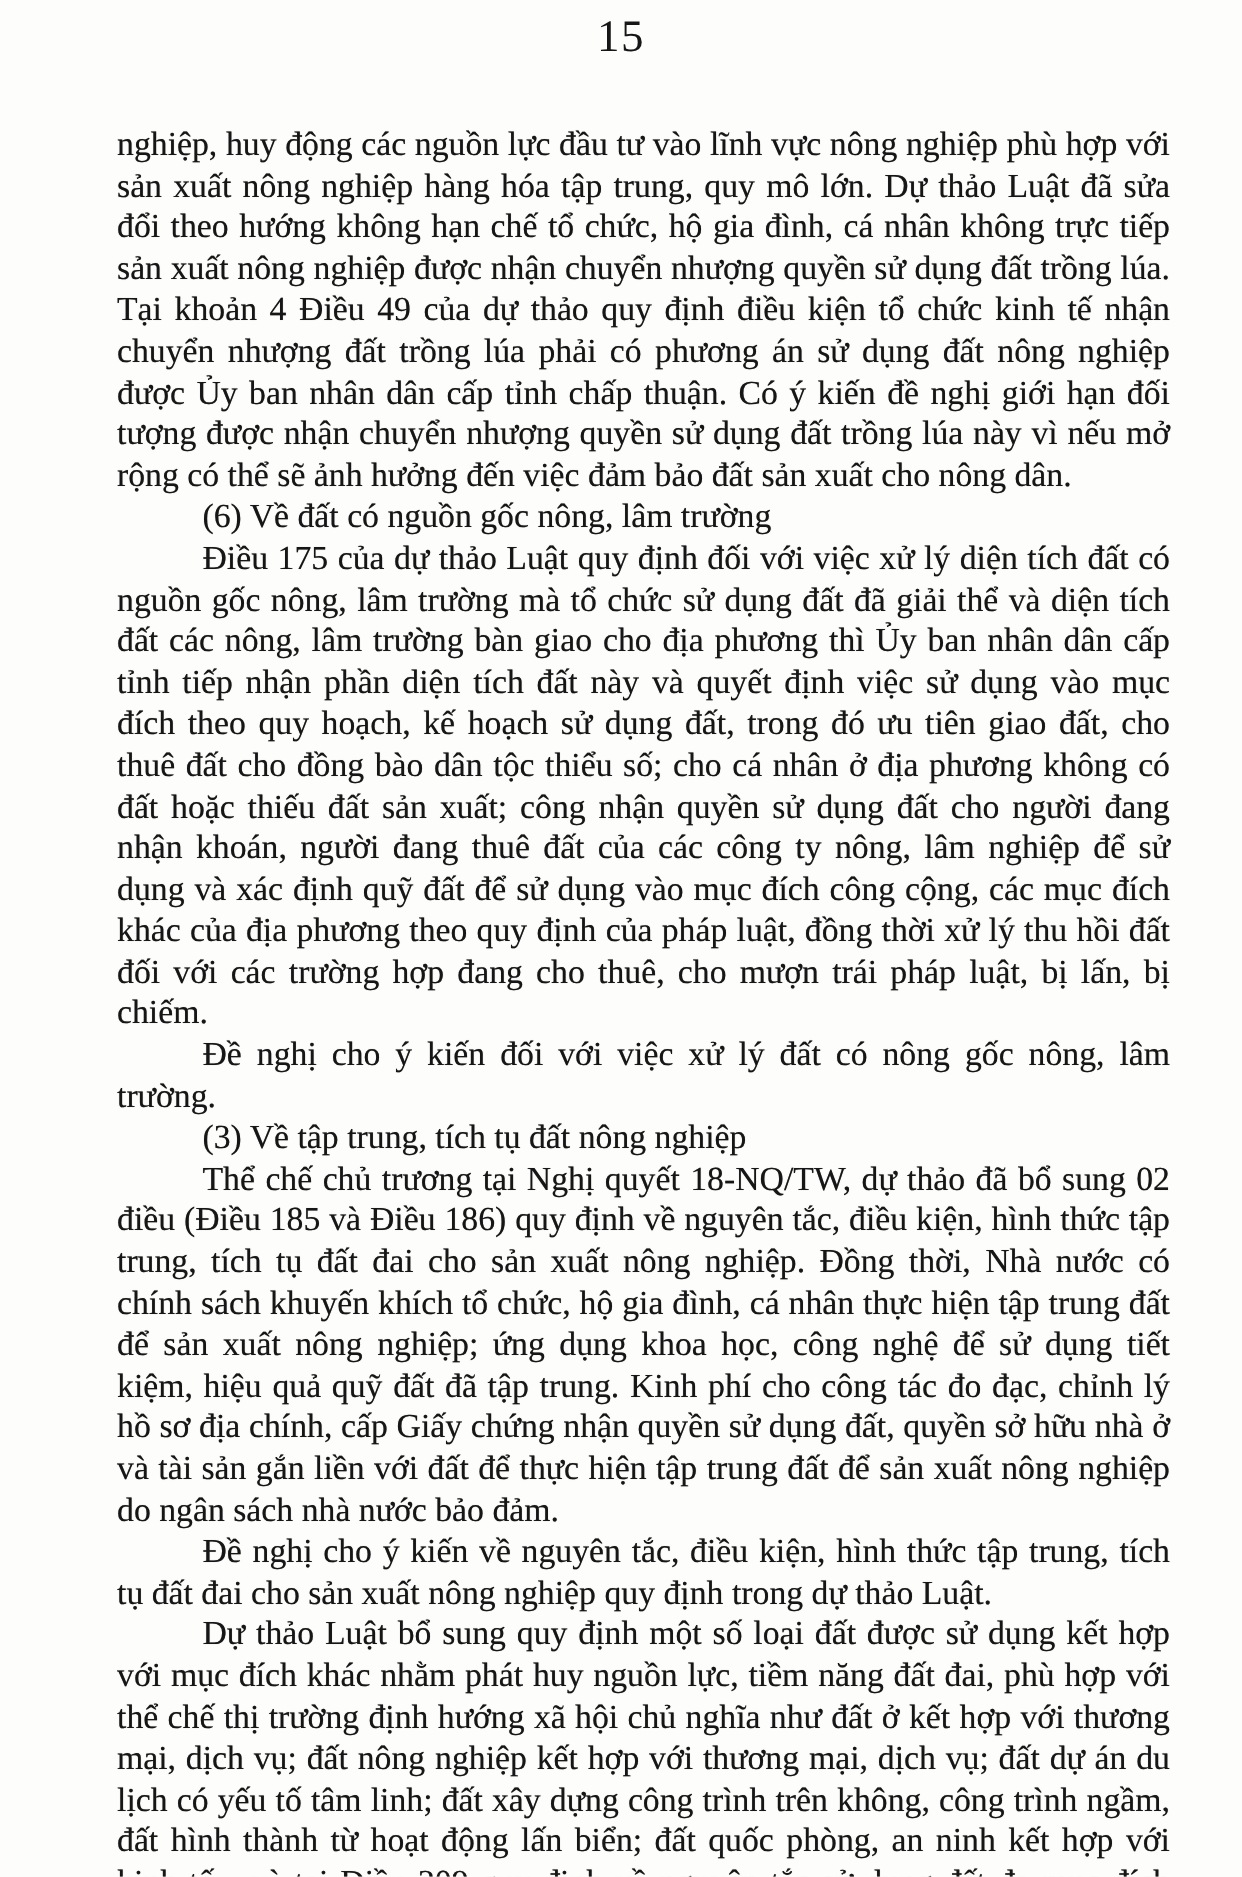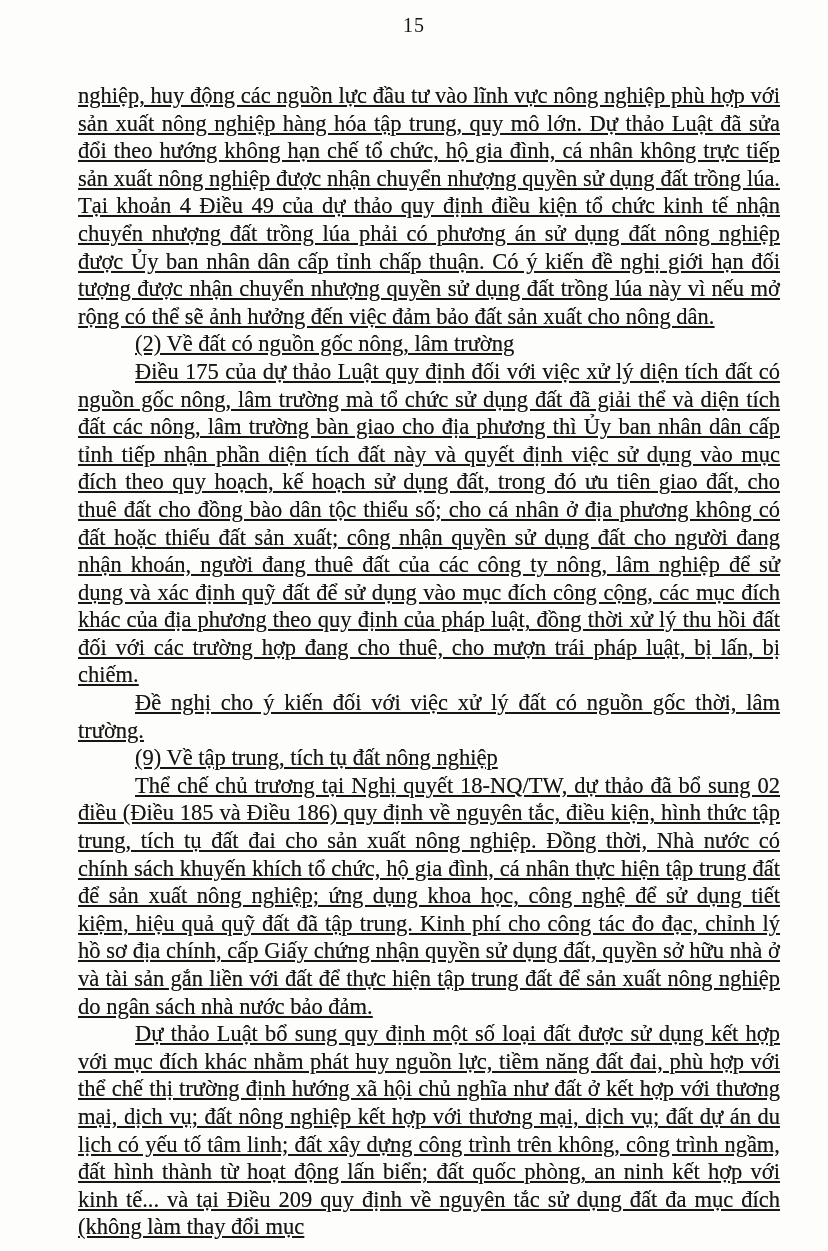--- a/index.html
+++ b/index.html
@@ -16,51 +16,51 @@
     box-sizing: border-box;
     width: 828px;
     height: 1251px;
     font-family: "Liberation Serif", "DejaVu Serif", serif;
     color: #161616;
     background: #fdfdfb;
   }
   .page-number {
     padding-top: 12px;
     text-align: center;
-    font-size: 20px;
+    font-size: 30px;
     line-height: 26px;
     letter-spacing: 1px;
   }
   .content {
     box-sizing: border-box;
     margin-top: 44px;
     padding-left: 78px;
     padding-right: 48px;
     text-align: justify;
     font-size: 22.5px;
     line-height: 27.6px;
     text-shadow: 0 0 0.45px rgba(0,0,0,0.55);
   }
   .content p {
     margin: 0;
     padding: 0;
-    text-decoration: underline;
   }
   .content p.indent {
     text-indent: 57px;
   }
 </style>
 </head>
 <body>
 
 <div class="page">
   <div class="page-number">15</div>
 
   <div class="content">
     <p>nghiệp, huy động các nguồn lực đầu tư vào lĩnh vực nông nghiệp phù hợp với sản xuất nông nghiệp hàng hóa tập trung, quy mô lớn. Dự thảo Luật đã sửa đổi theo hướng không hạn chế tổ chức, hộ gia đình, cá nhân không trực tiếp sản xuất nông nghiệp được nhận chuyển nhượng quyền sử dụng đất trồng lúa. Tại khoản 4 Điều 49 của dự thảo quy định điều kiện tổ chức kinh tế nhận chuyển nhượng đất trồng lúa phải có phương án sử dụng đất nông nghiệp được Ủy ban nhân dân cấp tỉnh chấp thuận. Có ý kiến đề nghị giới hạn đối tượng được nhận chuyển nhượng quyền sử dụng đất trồng lúa này vì nếu mở rộng có thể sẽ ảnh hưởng đến việc đảm bảo đất sản xuất cho nông dân.</p>
-    <p class="indent">(2) Về đất có nguồn gốc nông, lâm trường</p>
+    <p class="indent">(6) Về đất có nguồn gốc nông, lâm trường</p>
     <p class="indent">Điều 175 của dự thảo Luật quy định đối với việc xử lý diện tích đất có nguồn gốc nông, lâm trường mà tổ chức sử dụng đất đã giải thể và diện tích đất các nông, lâm trường bàn giao cho địa phương thì Ủy ban nhân dân cấp tỉnh tiếp nhận phần diện tích đất này và quyết định việc sử dụng vào mục đích theo quy hoạch, kế hoạch sử dụng đất, trong đó ưu tiên giao đất, cho thuê đất cho đồng bào dân tộc thiểu số; cho cá nhân ở địa phương không có đất hoặc thiếu đất sản xuất; công nhận quyền sử dụng đất cho người đang nhận khoán, người đang thuê đất của các công ty nông, lâm nghiệp để sử dụng và xác định quỹ đất để sử dụng vào mục đích công cộng, các mục đích khác của địa phương theo quy định của pháp luật, đồng thời xử lý thu hồi đất đối với các trường hợp đang cho thuê, cho mượn trái pháp luật, bị lấn, bị chiếm.</p>
-    <p class="indent">Đề nghị cho ý kiến đối với việc xử lý đất có nguồn gốc thời, lâm trường.</p>
-    <p class="indent">(9) Về tập trung, tích tụ đất nông nghiệp</p>
+    <p class="indent">Đề nghị cho ý kiến đối với việc xử lý đất có nông gốc nông, lâm trường.</p>
+    <p class="indent">(3) Về tập trung, tích tụ đất nông nghiệp</p>
     <p class="indent">Thể chế chủ trương tại Nghị quyết 18-NQ/TW, dự thảo đã bổ sung 02 điều (Điều 185 và Điều 186) quy định về nguyên tắc, điều kiện, hình thức tập trung, tích tụ đất đai cho sản xuất nông nghiệp. Đồng thời, Nhà nước có chính sách khuyến khích tổ chức, hộ gia đình, cá nhân thực hiện tập trung đất để sản xuất nông nghiệp; ứng dụng khoa học, công nghệ để sử dụng tiết kiệm, hiệu quả quỹ đất đã tập trung. Kinh phí cho công tác đo đạc, chỉnh lý hồ sơ địa chính, cấp Giấy chứng nhận quyền sử dụng đất, quyền sở hữu nhà ở và tài sản gắn liền với đất để thực hiện tập trung đất để sản xuất nông nghiệp do ngân sách nhà nước bảo đảm.</p>
+    <p class="indent">Đề nghị cho ý kiến về nguyên tắc, điều kiện, hình thức tập trung, tích tụ đất đai cho sản xuất nông nghiệp quy định trong dự thảo Luật.</p>
     <p class="indent">Dự thảo Luật bổ sung quy định một số loại đất được sử dụng kết hợp với mục đích khác nhằm phát huy nguồn lực, tiềm năng đất đai, phù hợp với thể chế thị trường định hướng xã hội chủ nghĩa như đất ở kết hợp với thương mại, dịch vụ; đất nông nghiệp kết hợp với thương mại, dịch vụ; đất dự án du lịch có yếu tố tâm linh; đất xây dựng công trình trên không, công trình ngầm, đất hình thành từ hoạt động lấn biển; đất quốc phòng, an ninh kết hợp với kinh tế... và tại Điều 209 quy định về nguyên tắc sử dụng đất đa mục đích (không làm thay đổi mục</p>
   </div>
 </div>
 
 </body></html>

